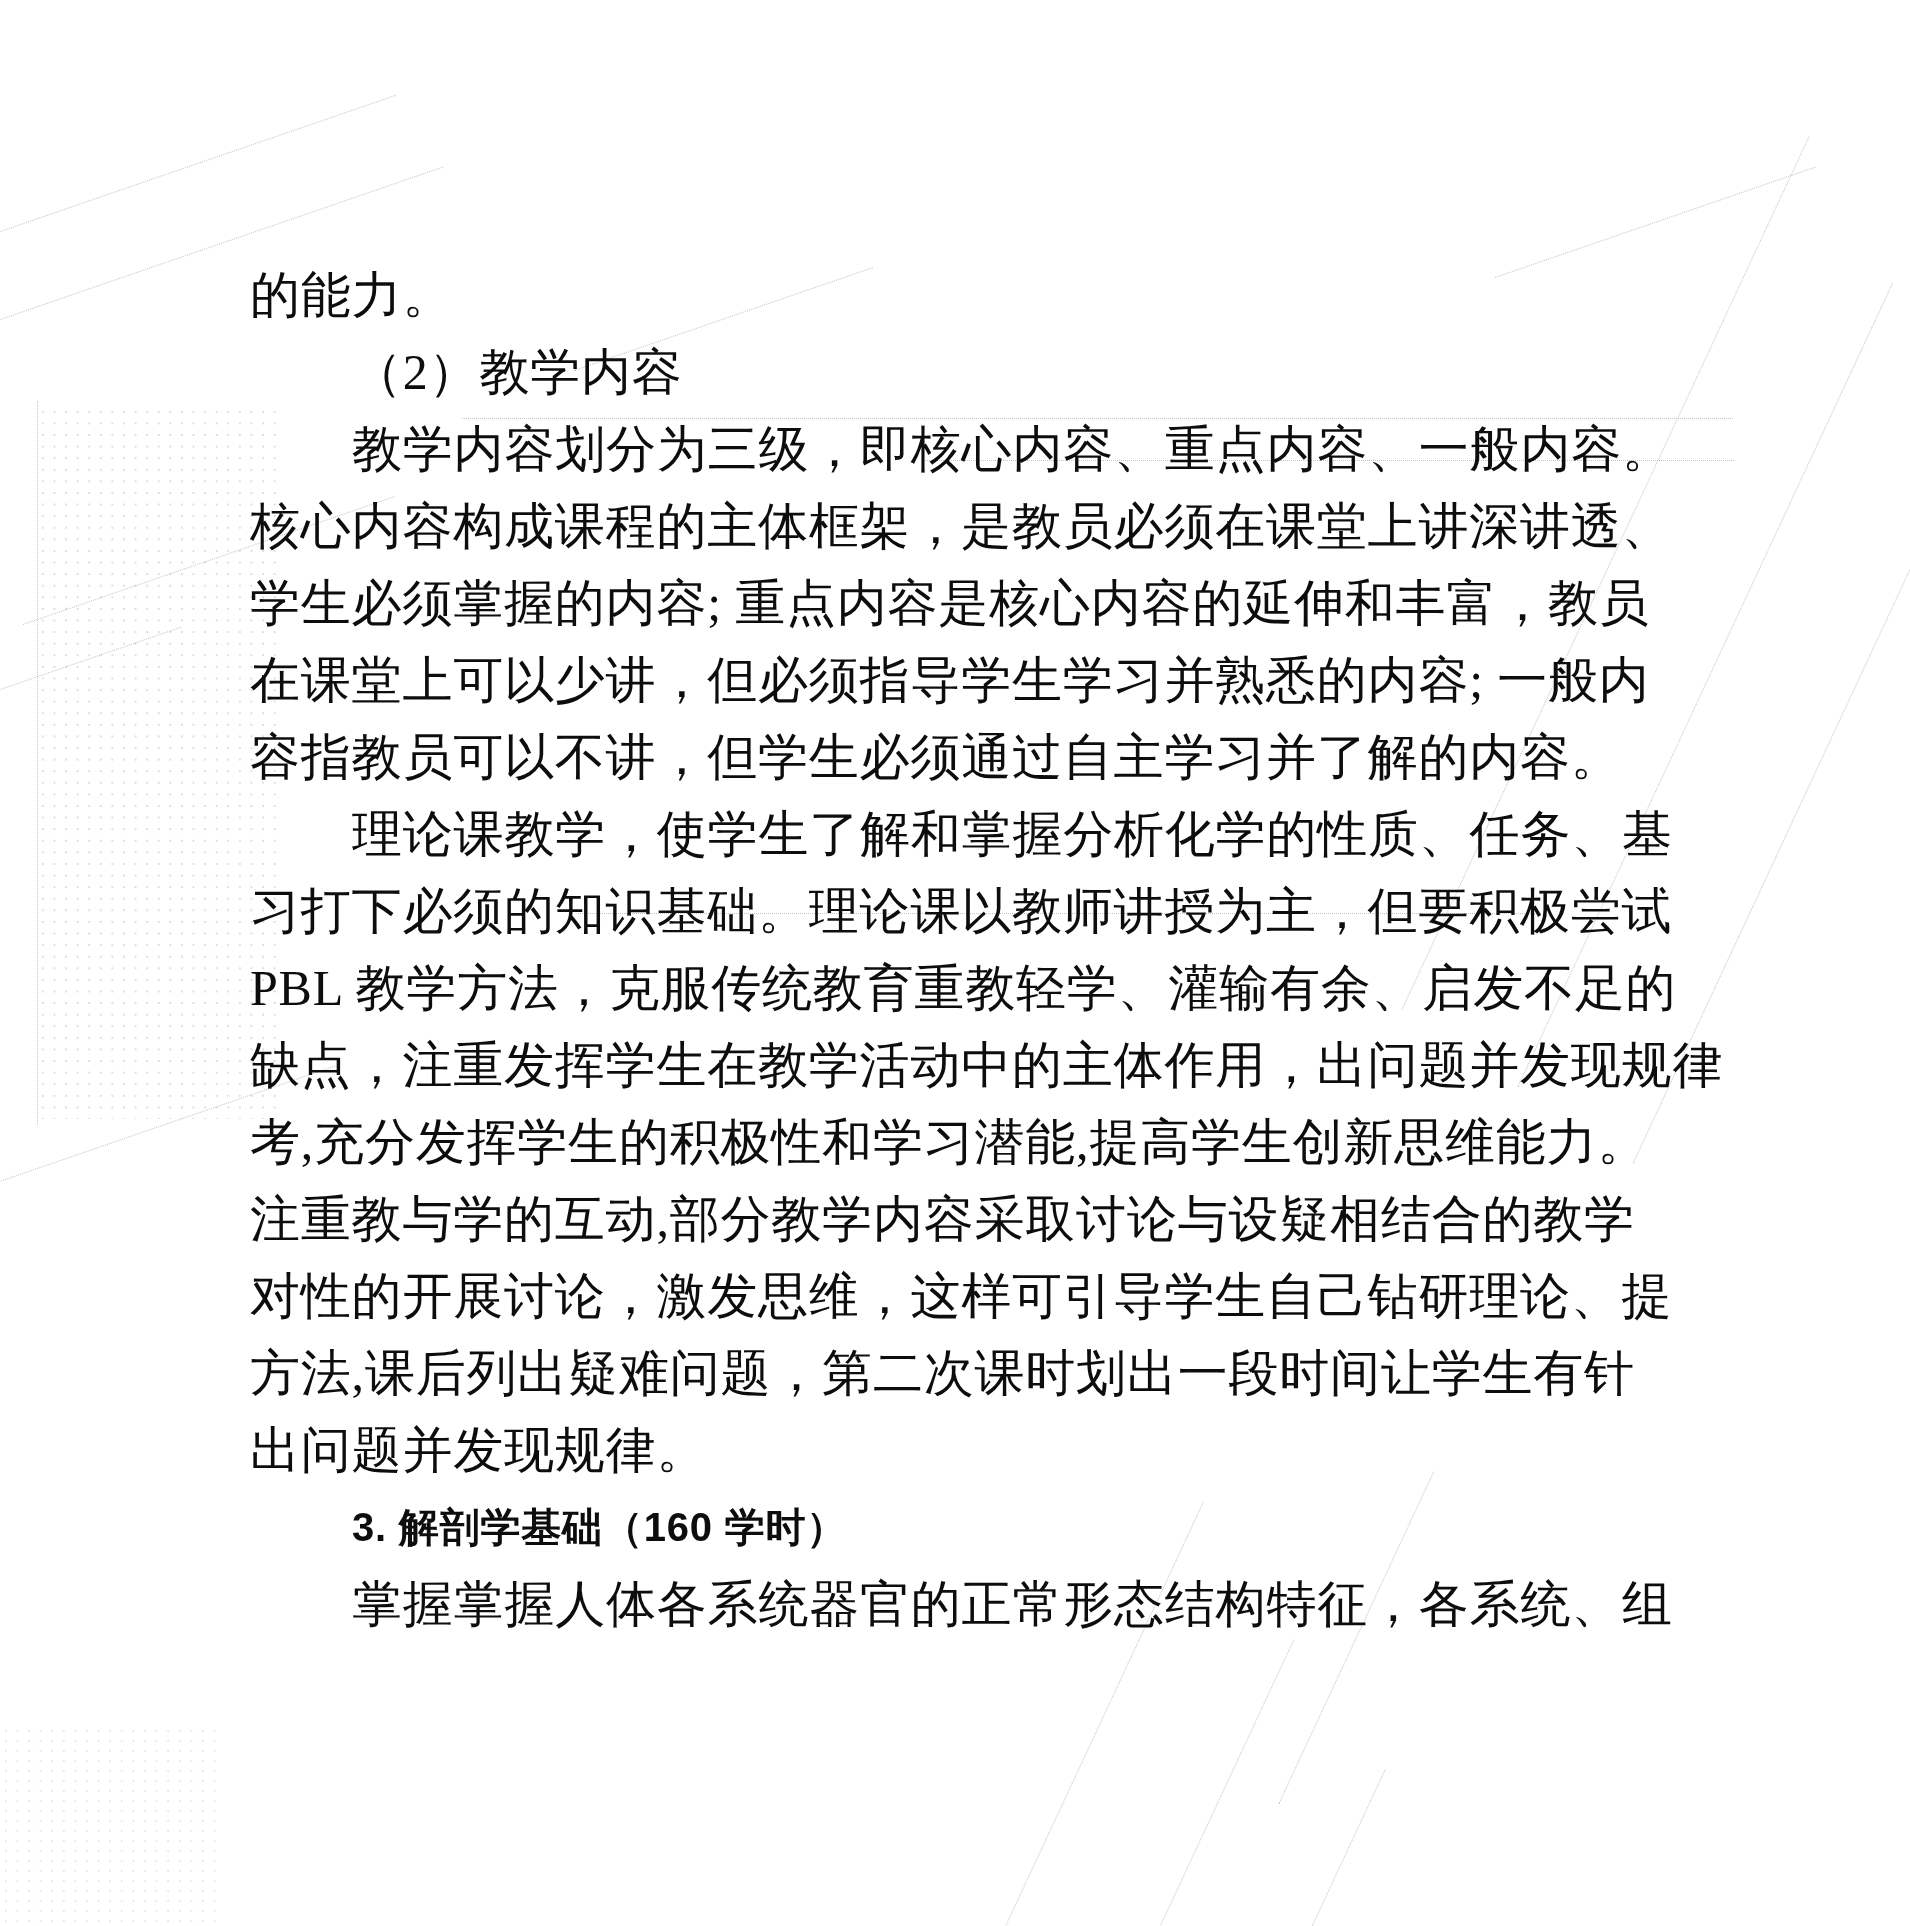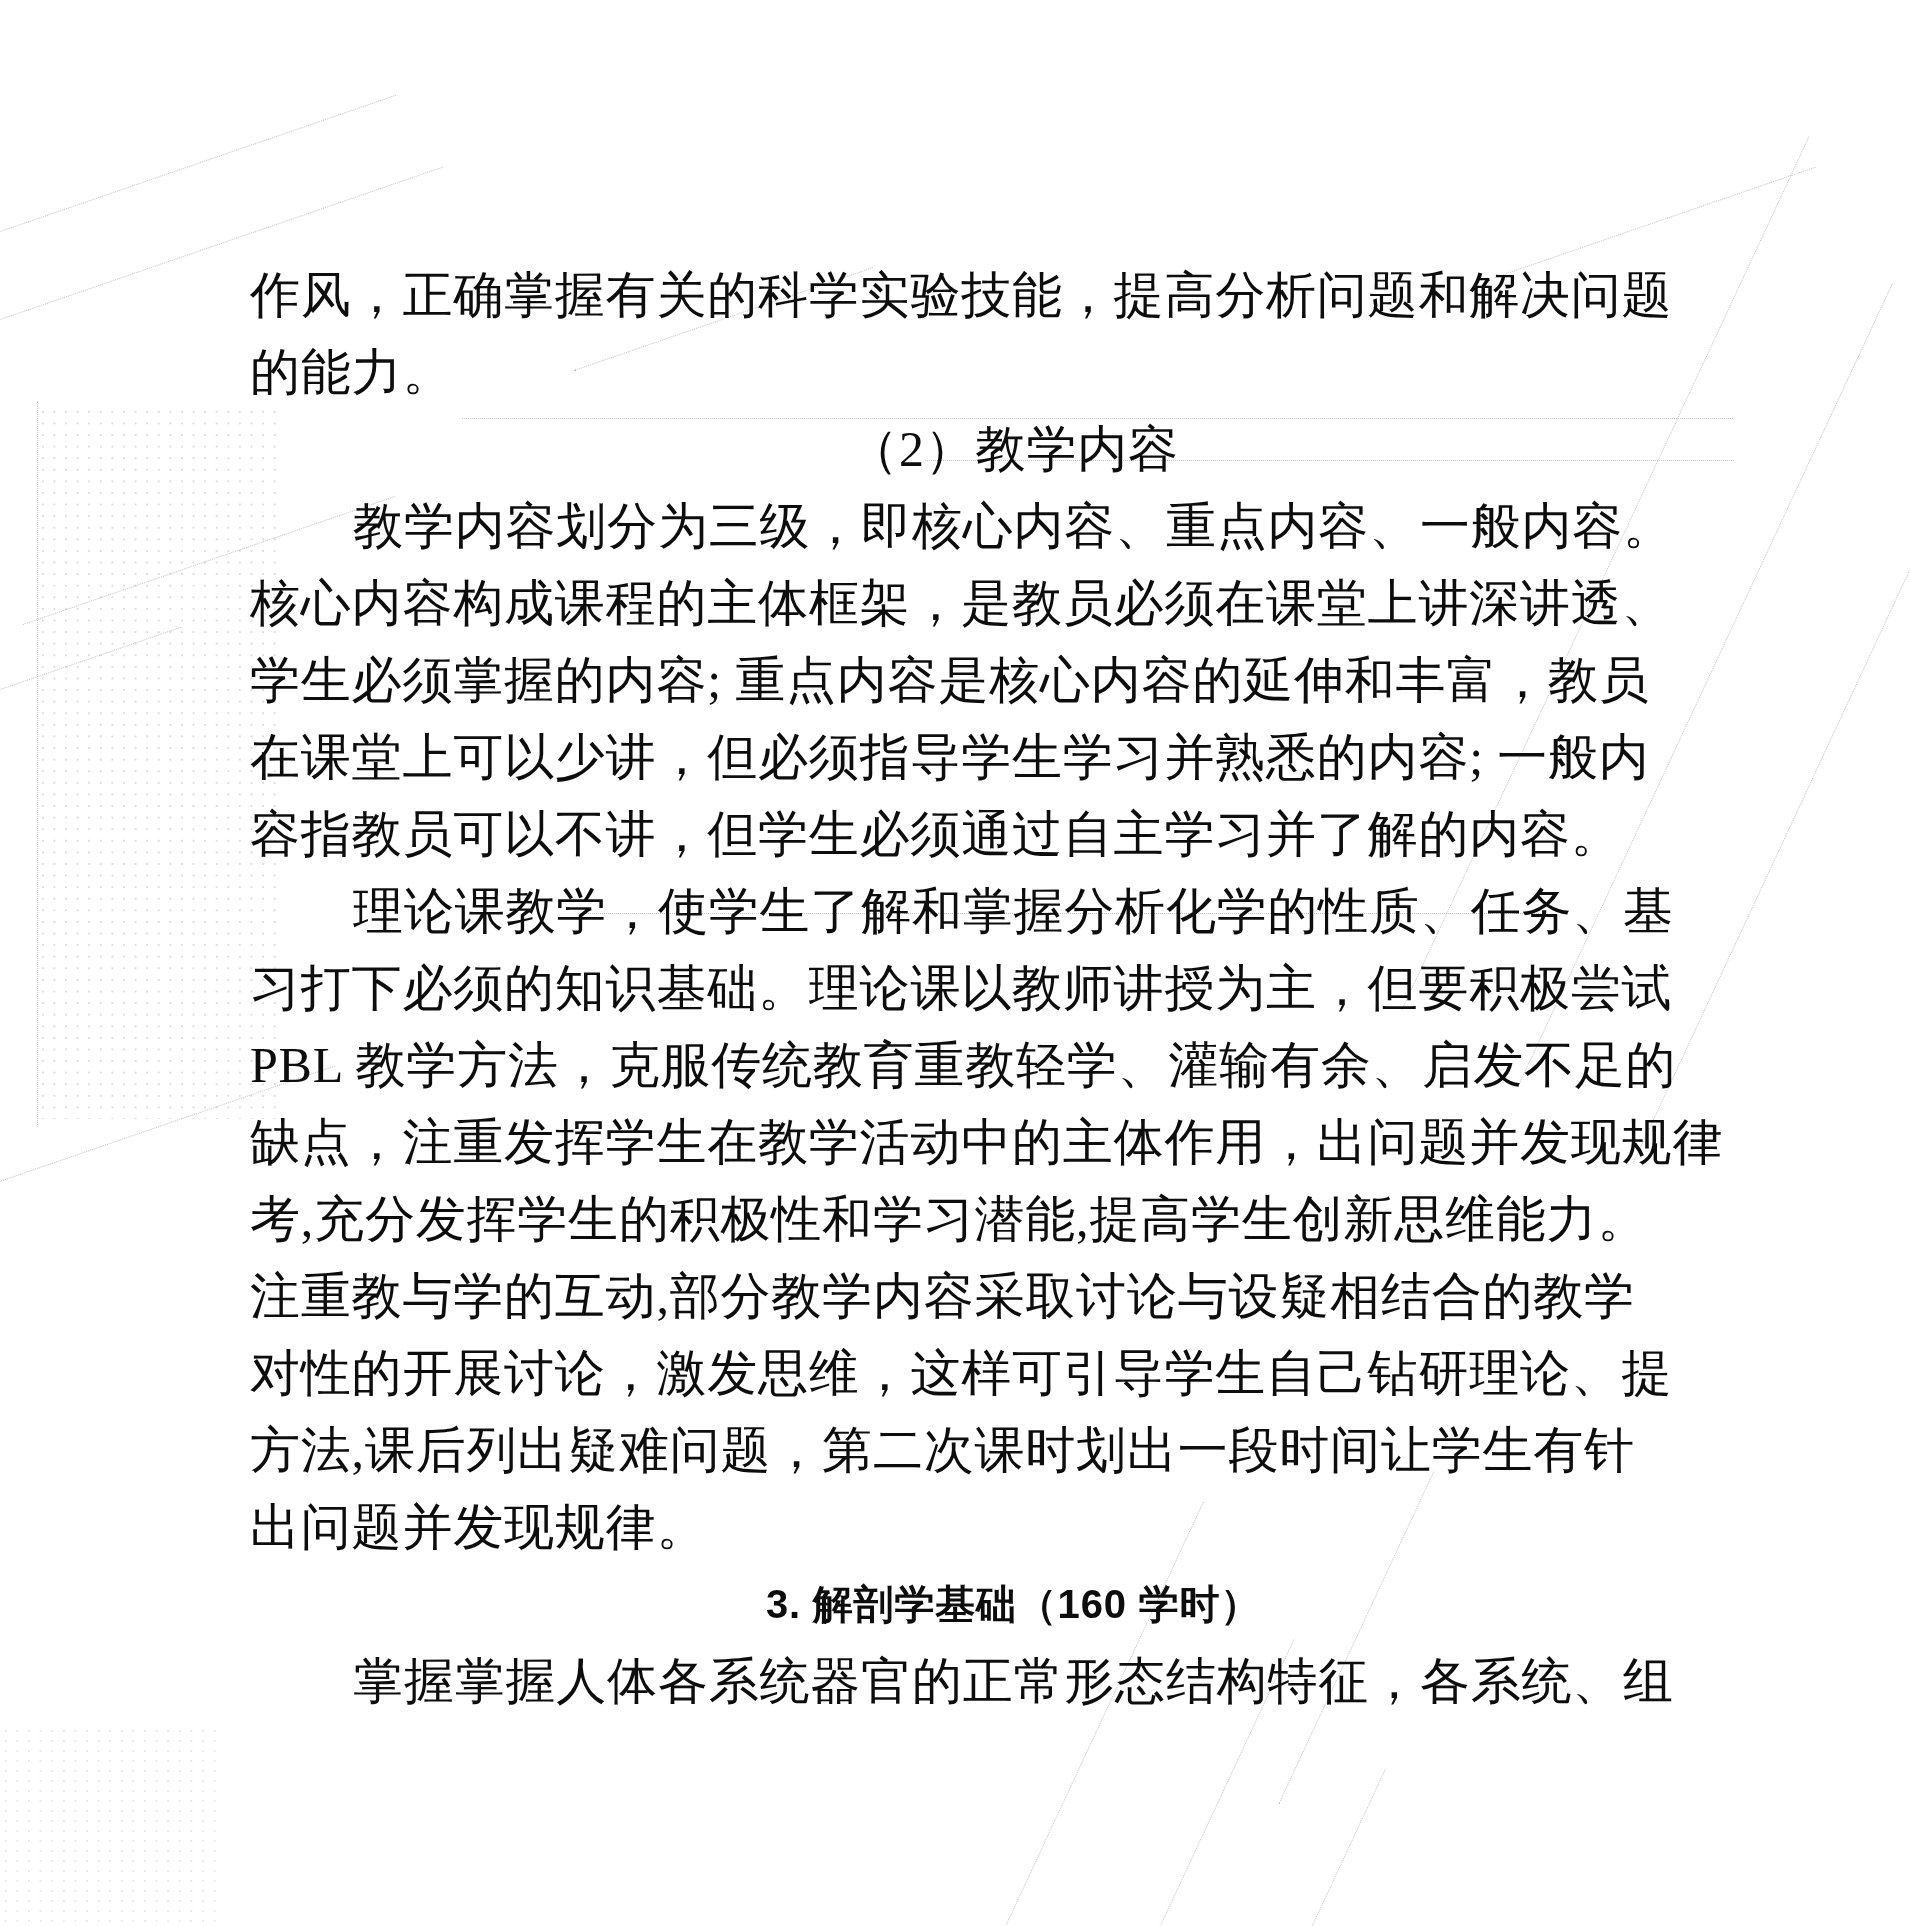--- a/index.html
+++ b/index.html
@@ -38,21 +38,21 @@
     left:250px;top:257px;
     width:1425px;
   }
   .line{
     height:77px;
     line-height:77px;
     font-size:50px;
     letter-spacing:0.8px;
     white-space:nowrap;
   }
-  .line.indent{padding-left:102px;text-align:center;}
+  .line.indent{padding-left:102px;}
   .line.bold{font-weight:bold;font-family:"Liberation Sans","DejaVu Sans",sans-serif;font-size:40px;}
 </style>
 </head>
 <body>
 
 <div class="wm wm-dots" style="left:37px;top:406px;width:239px;height:713px;"></div>
 <div class="wm wm-vline" style="left:37px;top:401px;height:724px;"></div>
 
 <div class="wm wm-rows" style="left:0;top:1726px;width:216px;height:404px;background-size:11.6px 10px;"></div>
 
@@ -70,21 +70,20 @@
 <div class="wm wm-line rot-steep" style="left:894px;top:2165px;width:732px;"></div>
 <div class="wm wm-line rot-steep" style="left:1009px;top:2250px;width:674px;"></div>
 <div class="wm wm-line rot-steep" style="left:1125px;top:2327px;width:616px;"></div>
 <div class="wm wm-line rot-steep" style="left:1279px;top:1803px;width:366px;"></div>
 
 <div class="wm wm-line" style="left:462px;top:418px;width:1271px;"></div>
 <div class="wm wm-line" style="left:925px;top:460px;width:809px;"></div>
 <div class="wm wm-line" style="left:578px;top:913px;width:963px;"></div>
 
 <div class="text-block">
-    <div class="line">作风，正确掌握有关的科学实验技能，提高分析问题和解决问题</div>
     <div class="line">的能力。</div>
     <div class="line indent">（2）教学内容</div>
     <div class="line indent">教学内容划分为三级，即核心内容、重点内容、一般内容。</div>
     <div class="line">核心内容构成课程的主体框架，是教员必须在课堂上讲深讲透、</div>
     <div class="line">学生必须掌握的内容; 重点内容是核心内容的延伸和丰富，教员</div>
     <div class="line">在课堂上可以少讲，但必须指导学生学习并熟悉的内容; 一般内</div>
     <div class="line">容指教员可以不讲，但学生必须通过自主学习并了解的内容。</div>
     <div class="line indent">理论课教学，使学生了解和掌握分析化学的性质、任务、基</div>
     <div class="line">习打下必须的知识基础。理论课以教师讲授为主，但要积极尝试</div>
     <div class="line">PBL 教学方法，克服传统教育重教轻学、灌输有余、启发不足的</div>

